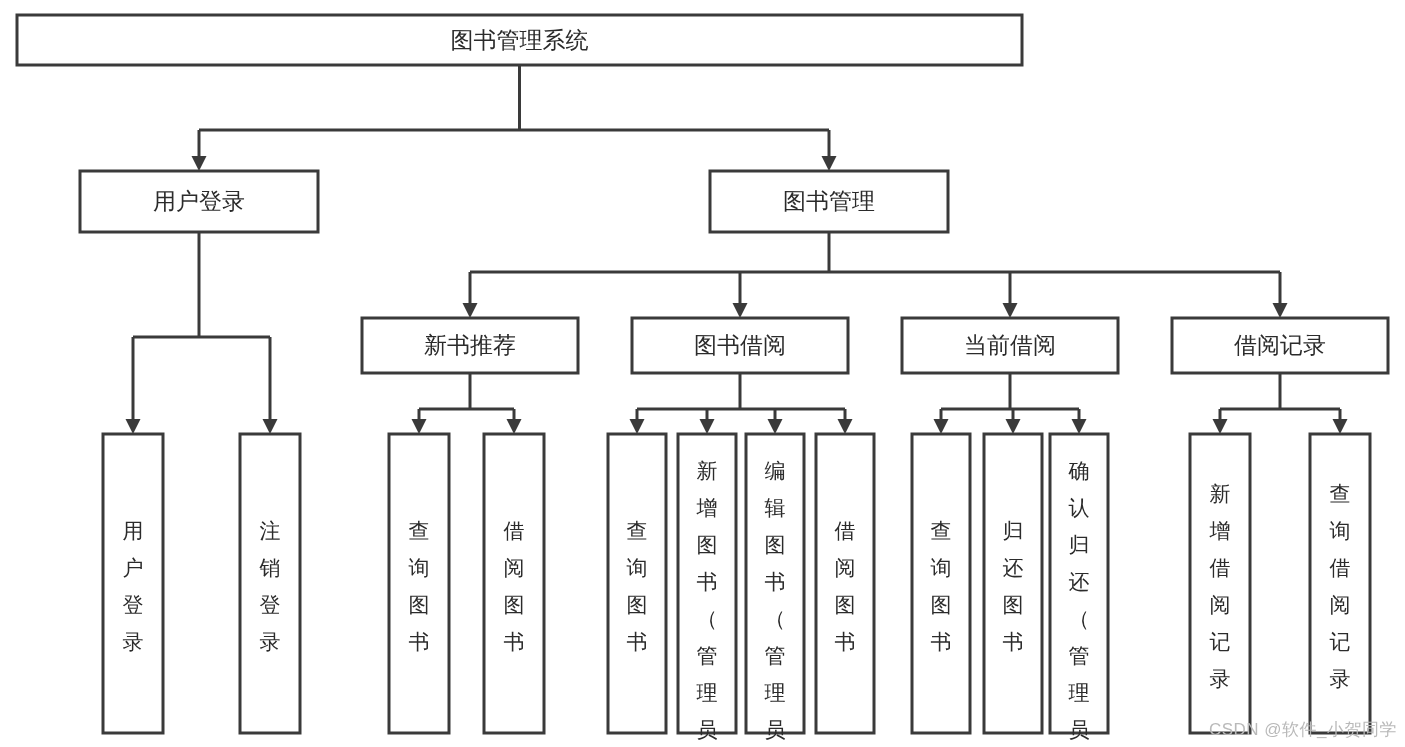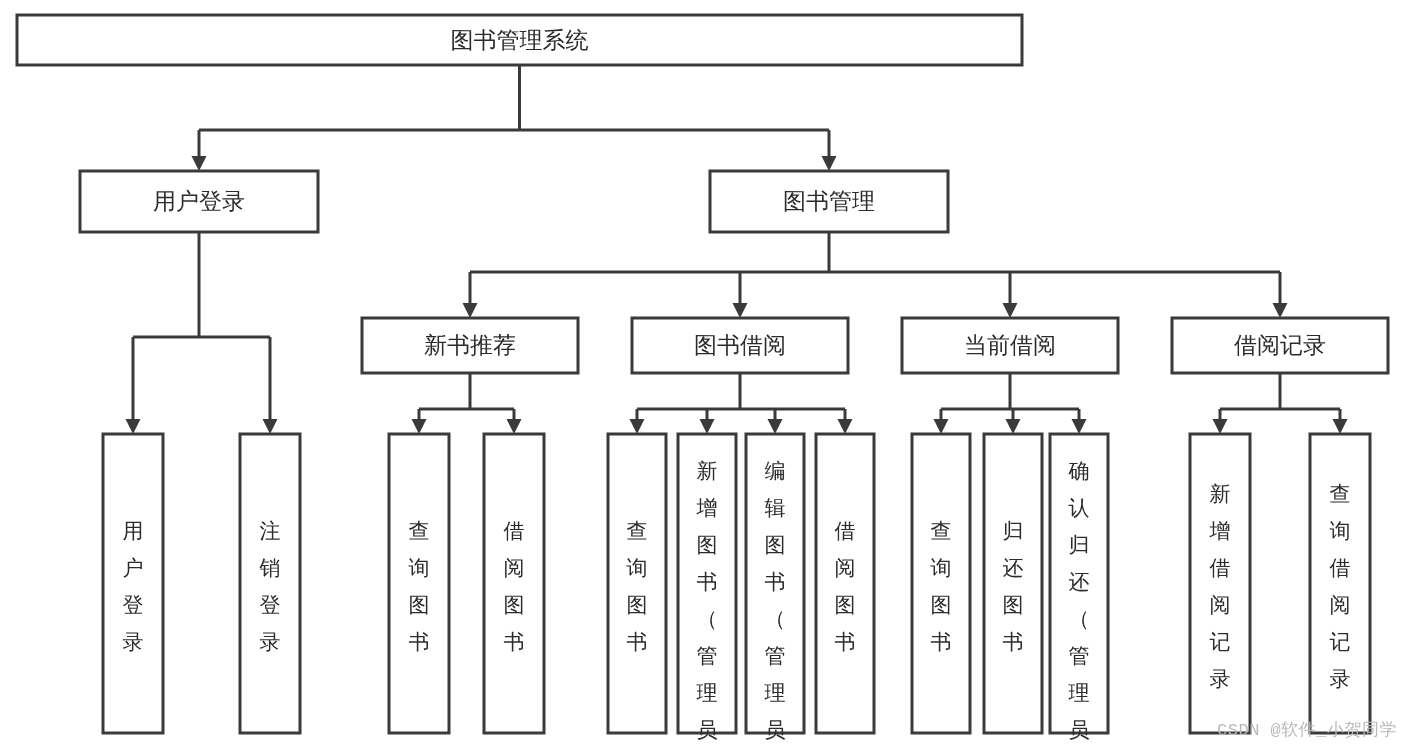--- a/index.html
+++ b/index.html
@@ -53,21 +53,21 @@
     stroke-linecap: butt;
   }
   .edge-arrow {
     fill: #3a3a3a;
     stroke: none;
   }
   .watermark-text {
     position: absolute;
     right: 8px;
     bottom: 6px;
-    font-family: Liberation Mono, monospace;
+    font-family: Liberation Sans, sans-serif;
     font-size: 17px;
     color: #b9b9b9;
     white-space: nowrap;
     letter-spacing: 0.5px;
   }
 </style>
 </head>
 <body>
 
 <div id="diagram-root">

